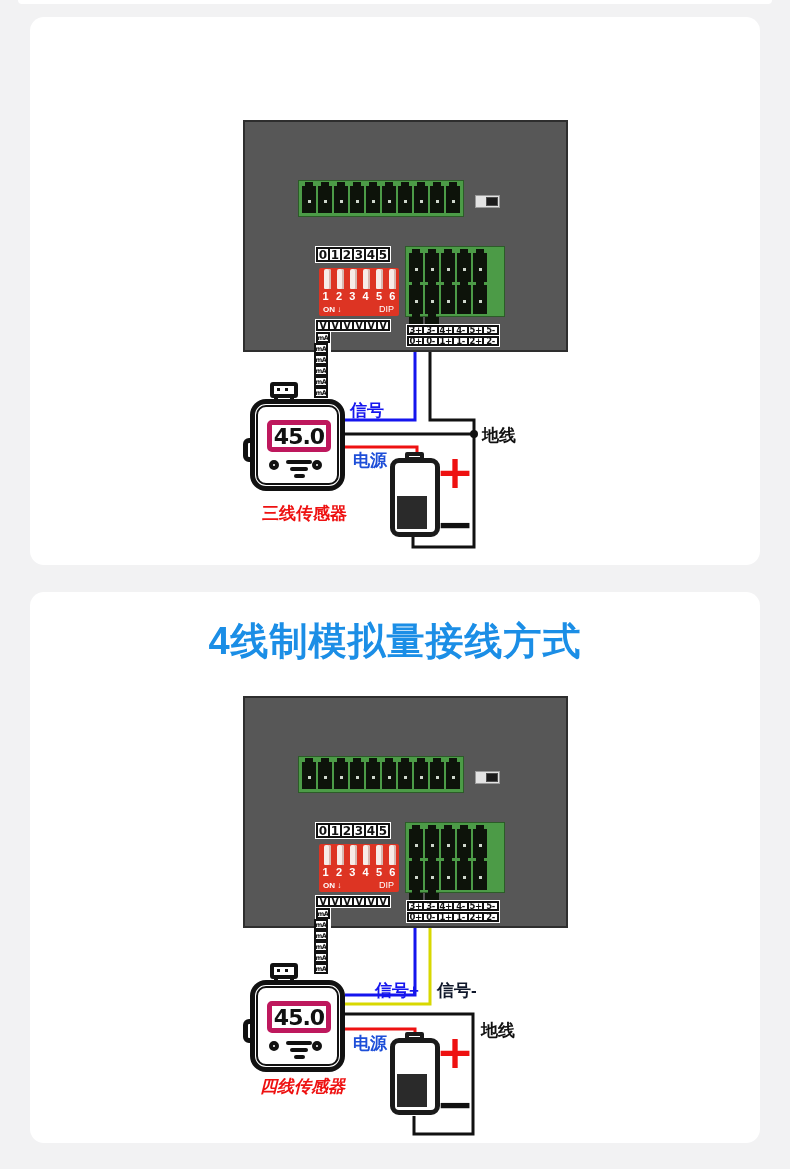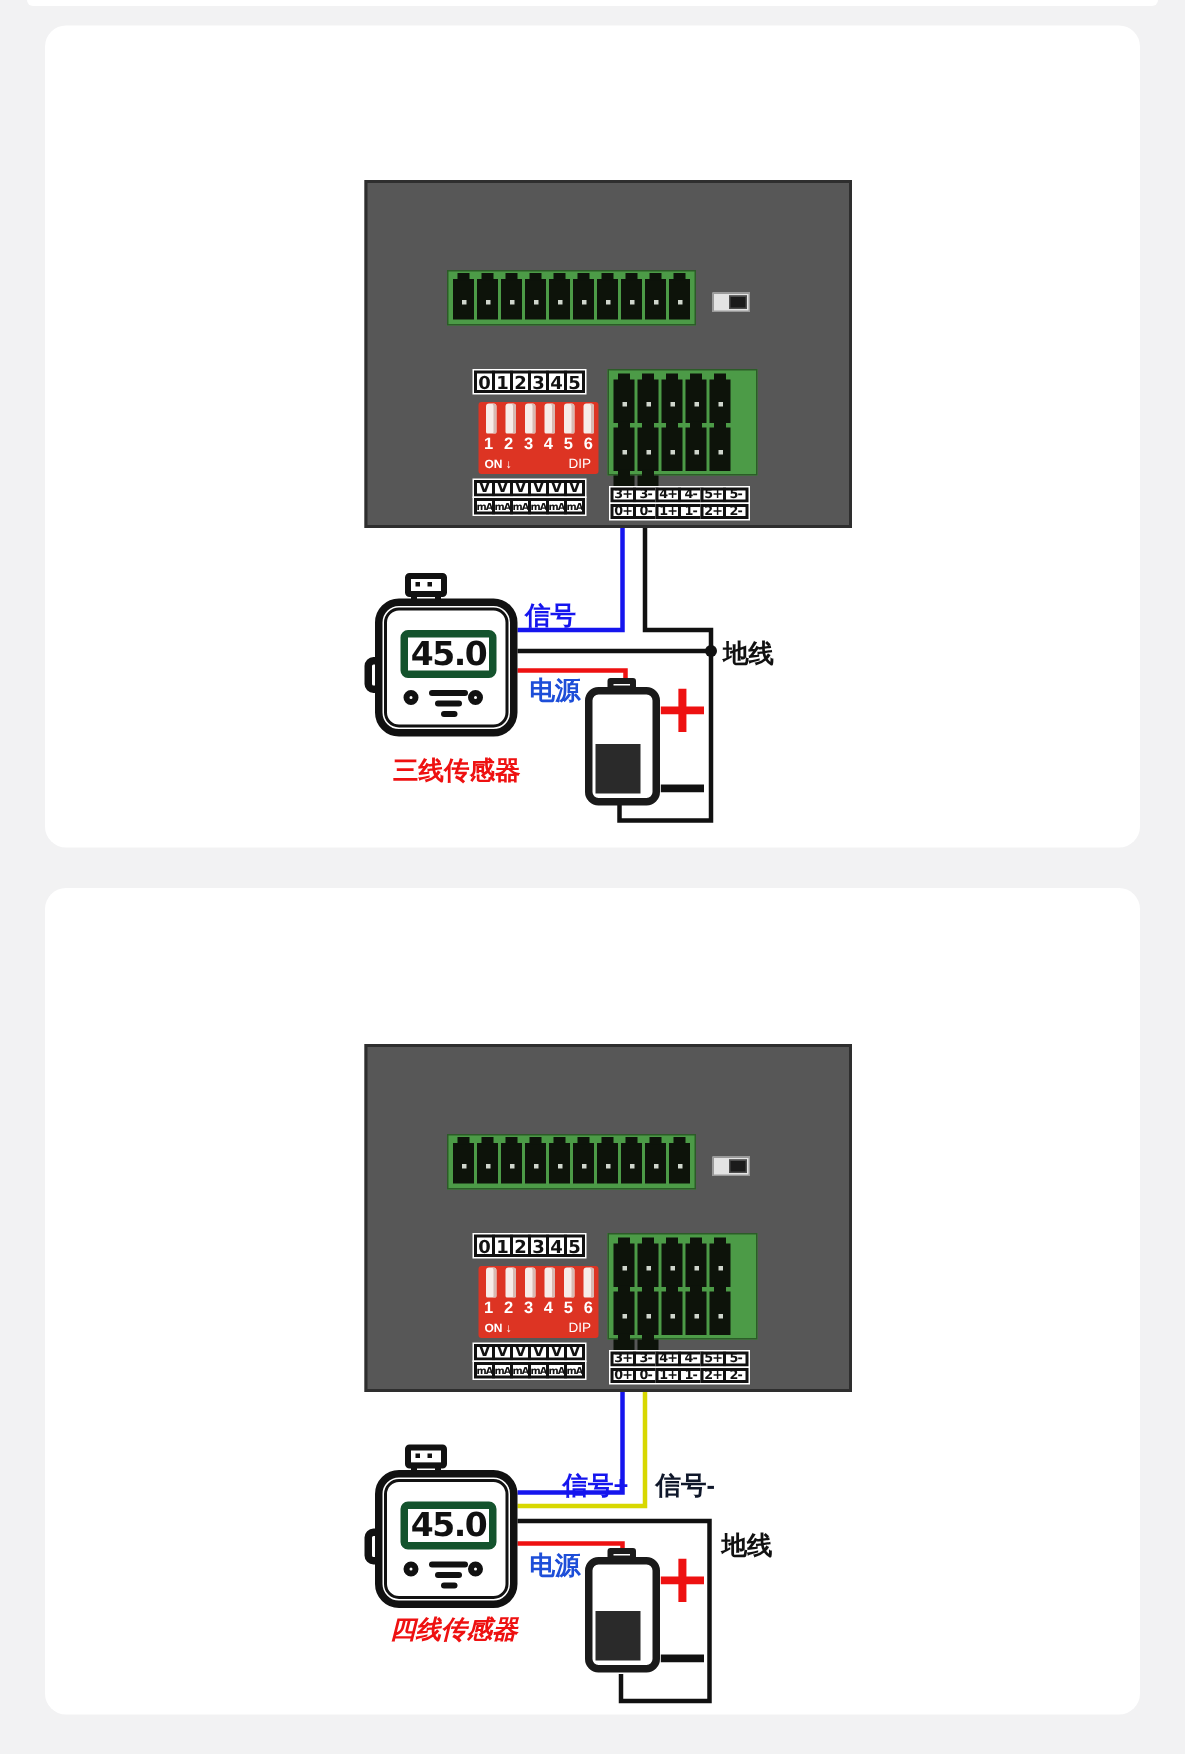--- a/index.html
+++ b/index.html
@@ -28,21 +28,21 @@
   .mini-switch { position:absolute; left:230px; top:73px; width:25px; height:13px; background:#e3e3e3; border:1px solid #9a9a9a; }
   .mini-switch .knob { position:absolute; right:1px; top:1px; width:12px; height:9px; background:#1b1b1b; border:1px solid #4d4d4d; }
 
   .strip { position:absolute; display:flex; background:#ffffff; padding:1px; }
   .strip .cell { background:#ffffff; border:2px solid #111; color:#111; font-weight:bold; display:flex; align-items:center; justify-content:center; margin-left:-2px; font-family:"DejaVu Sans", sans-serif; }
   .strip .cell:first-child { margin-left:0; }
   .idx-strip { left:70px; top:124px; }
   .idx-strip .cell { width:14px; height:15px; font-size:12px; }
   .v-strip  { left:70px; top:197px; }
   .v-strip .cell { width:14px; height:11px; font-size:10px; }
-  .ma-strip { left:70px; top:209px; }
+  .ma-strip { left:70px; top:209px;flex-direction:column; }
   .ma-strip .cell { width:14px; height:11px; font-size:6.5px; letter-spacing:-0.5px; }
   .term-top    { left:161px; top:202px; }
   .term-bottom { left:161px; top:213px; }
   .term-top .cell, .term-bottom .cell { width:17px; height:10px; font-size:8.5px; letter-spacing:-0.5px; }
 
   .dip { position:absolute; left:74px; top:146px; width:80px; height:48px; background:#dd3423; border-radius:2px; }
   .dip-lever { position:absolute; top:1px; width:7px; height:20px; background:#f7ece8; border-radius:2px 2px 1px 1px; box-shadow:inset -2px 0 0 #d8b9b2; }
   .dip-numbers { position:absolute; left:0; top:22px; width:100%; display:flex; }
   .dip-numbers span { flex:1; text-align:center; color:#fff; font-weight:bold; font-size:11px; }
   .dip-on  { position:absolute; left:4px;  bottom:2px; color:#fff; font-weight:bold; font-size:8px; }
@@ -57,21 +57,21 @@
   
   .sensor { position:absolute; left:195px; width:125px; height:112px; z-index:3; }
   .card1 .sensor { top:365px; } .card2 .sensor { top:371px; }
   .usb-cap { position:absolute; left:45px; top:0; width:28px; height:16px; background:#fff; border:4px solid #111; border-radius:3px; }
   .usb-dot { position:absolute; top:2px; width:3px; height:3px; background:#111; }
   .usb-dot.d1 { left:3px; } .usb-dot.d2 { left:11px; }
   .usb-stem { position:absolute; left:49px; top:12px; width:20px; height:14px; background:#fff; border:4px solid #111; }
   .sensor-bump { position:absolute; left:18px; top:56px; width:14px; height:24px; background:#fff; border:5px solid #111; border-radius:6px; z-index:0; }
   .sensor-body { position:absolute; left:25px; top:17px; width:95px; height:92px; background:#fff; border:5px solid #111; border-radius:16px; z-index:1; }
   .sensor-body-inner { position:absolute; inset:1px; border:2px solid #111; border-radius:10px; }
-  .sensor-display { position:absolute; left:12px; top:16px; width:64px; height:32px; border:5px solid #14532d; border-radius:5px; display:flex; align-items:center; justify-content:center; font-size:22px; font-weight:bold; color:#111; font-family:"DejaVu Sans", sans-serif; letter-spacing:-1px; }
+  .sensor-display { position:absolute; left:12px; top:16px; width:64px; height:32px; border:5px solid #be185d; border-radius:5px; display:flex; align-items:center; justify-content:center; font-size:22px; font-weight:bold; color:#111; font-family:"DejaVu Sans", sans-serif; letter-spacing:-1px; }
   .sensor-circle { position:absolute; top:56px; width:10px; height:10px; border:4px solid #111; border-radius:50%; }
   .sensor-circle.cl { left:14px; } .sensor-circle.cr { left:57px; }
   .sensor-bars { position:absolute; left:31px; top:56px; width:26px; }
   .sensor-bars i { display:block; background:#111; border-radius:2px; margin:0 auto 3px auto; }
   .sensor-bars i.b1 { width:26px; height:4px; } .sensor-bars i.b2 { width:18px; height:4px; } .sensor-bars i.b3 { width:11px; height:4px; }
 
   
   .battery { position:absolute; left:360px; width:50px; z-index:3; }
   .card1 .battery { top:441px; height:79px; }
   .card2 .battery { top:446px; height:77px; }
@@ -235,20 +235,21 @@
   <div class="sign plus">+</div>
   <div class="sign minus">−</div>
 
   <div class="wire-label lbl-blue lbl-signal">信号</div>
   <div class="wire-label lbl-black lbl-ground">地线</div>
   <div class="wire-label lbl-red lbl-power">电源</div>
   <div class="sensor-caption">三线传感器</div>
 </section>
 
 <section class="card card2">
+  <h1 class="diagram-title">4线制模拟量接线方式</h1>
 
   <div class="panel">
     <div class="top-terminal">
         <div class="slot"></div>
         <div class="slot"></div>
         <div class="slot"></div>
         <div class="slot"></div>
         <div class="slot"></div>
         <div class="slot"></div>
         <div class="slot"></div>

